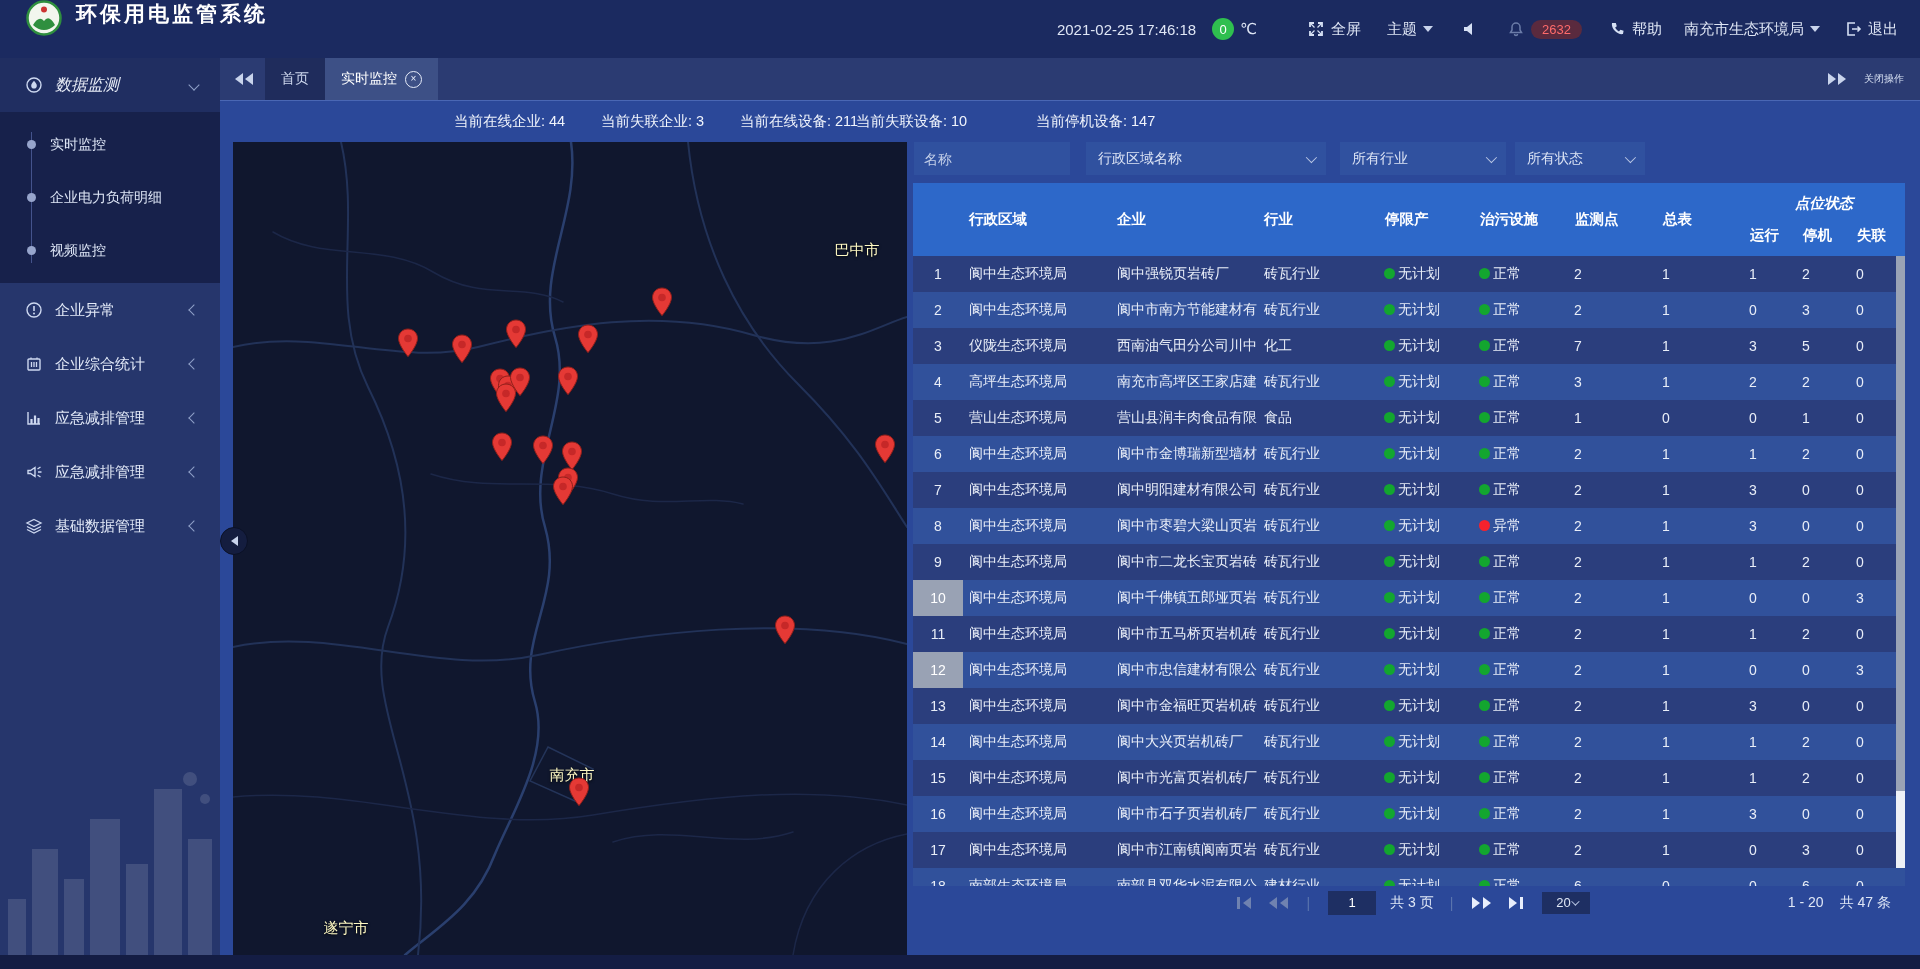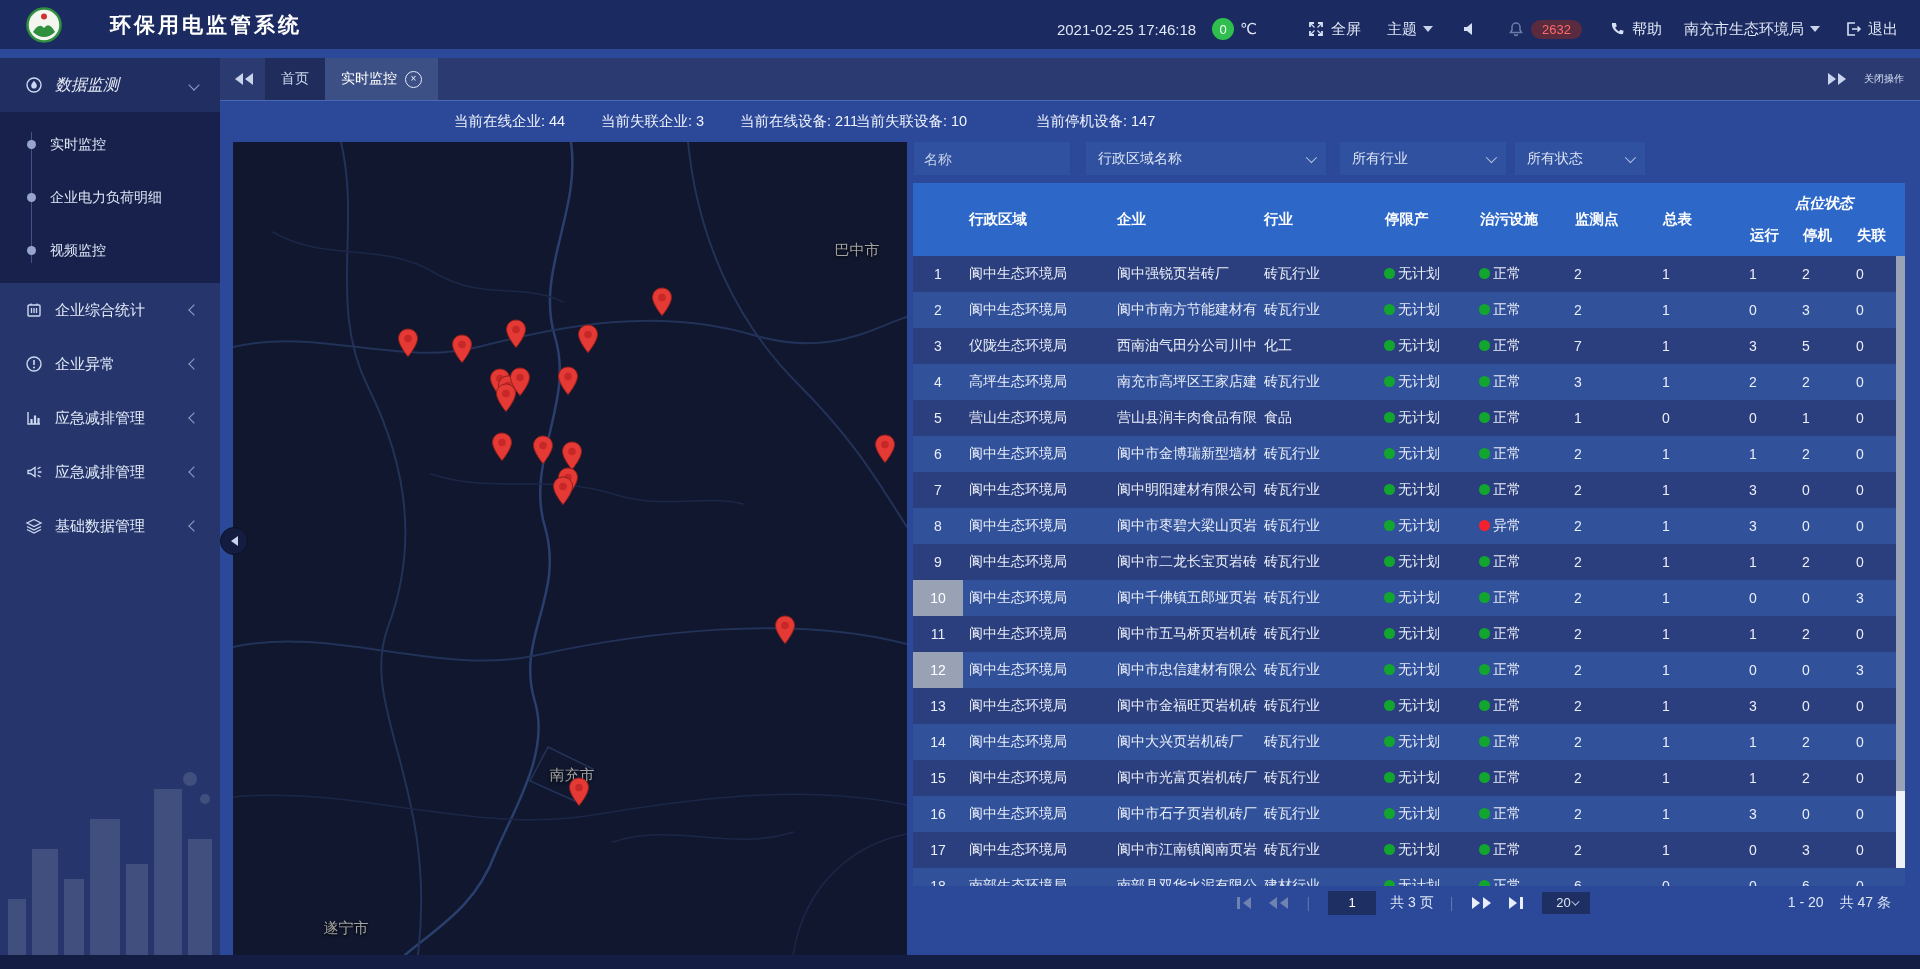--- a/index.html
+++ b/index.html
@@ -1,21 +1,21 @@
 <!DOCTYPE html>
 <html><head>
 <meta charset="utf-8">
 <style>
   html,body{margin:0;padding:0;background:#0c1330;}
   .app{position:relative;width:1920px;height:969px;overflow:hidden;background:#2b4899;
        font-family:"Liberation Sans","DejaVu Sans",sans-serif;color:#e9eef8;}
 
   
-  .top-header{position:absolute;left:0;top:0;width:1920px;height:49px;background:#1b2a60;z-index:8;
-              display:flex;align-items:center;gap:34px;}
+  .top-header{position:absolute;left:0;top:0;width:1920px;height:58px;background:#1b2a60;z-index:8;
+              display:flex;align-items:flex-start;}
   .logo{margin-left:26px;width:36px;height:36px;flex:0 0 auto;}
   .app-title{margin-left:14px;font-size:21px;font-weight:bold;letter-spacing:3px;color:#ffffff;}
   .header-right{position:absolute;right:22px;top:0;height:58px;display:flex;align-items:center;
                 font-size:15px;color:#dfe6f5;white-space:nowrap;}
   .hgroup{display:flex;align-items:center;gap:6px;}
   .temp-badge{width:22px;height:22px;border-radius:50%;background:#2fbf4f;color:#fff;font-size:13px;
               display:flex;align-items:center;justify-content:center;}
   .notif-pill{background:#5a2a3e;color:#ff6b6b;border-radius:10px;padding:2px 11px;font-size:13px;}
   .caret-down{width:0;height:0;border-left:5px solid transparent;border-right:5px solid transparent;
               border-top:6px solid #c9d4ec;display:inline-block;}
@@ -55,21 +55,21 @@
   .chev.left{transform:rotate(135deg);}
   .submenu{background:#17214b;padding:6px 0;position:relative;}
   .submenu-line{position:absolute;left:31px;top:20px;bottom:20px;width:1px;background:#44538c;}
   .submenu-item{height:53px;display:flex;align-items:center;font-size:14px;color:#dde5f5;
                 position:relative;padding-left:50px;}
   .submenu-dot{position:absolute;left:27px;top:22px;width:9px;height:9px;border-radius:50%;background:#97a5cc;}
   .skyline{position:absolute;left:0;bottom:10px;width:220px;height:200px;opacity:.12;}
 
   
   .map-panel{position:absolute;left:233px;top:142px;width:674px;height:813px;background:#10172e;overflow:hidden;}
-  .city-label{position:absolute;font-size:15px;color:#a3a3a3;text-shadow:0 1px 3px #000;
+  .city-label{position:absolute;font-size:15px;color:#fef9c3;text-shadow:0 1px 3px #000;
               transform:translate(-50%,-50%);white-space:nowrap;}
   .map-pin{position:absolute;width:22px;height:30px;}
   .map-collapse{position:absolute;left:220px;top:527px;width:26px;height:26px;border-radius:50%;
                 background:#141d3f;border:1px solid #0b1126;z-index:6;display:flex;align-items:center;
                 justify-content:center;}
   .map-collapse .tri.l{border-right-width:7px;border-top-width:5px;border-bottom-width:5px;}
 
   
   .filters{position:absolute;left:913px;top:142px;width:992px;height:33px;}
   .filter-input{position:absolute;left:1px;width:156px;height:33px;background:#30519f;border:0;outline:0;
@@ -238,33 +238,33 @@
             <span class="submenu-dot"></span>
             <span>企业电力负荷明细</span>
           </div>
           <div class="submenu-item">
             <span class="submenu-dot"></span>
             <span>视频监控</span>
           </div>
         </div>
         <div class="menu-item">
           <svg viewBox="0 0 18 18" class="menu-icon">
-            <rect x="3" y="4" width="12" height="11" rx="1" fill="none" stroke="#cdd8f0" stroke-width="1.4"></rect>
-            <path d="M6.5 7v5M9 7v5M11.5 7v5M6 4V2.5M12 4V2.5" stroke="#cdd8f0" stroke-width="1.3" fill="none"></path>
-          </svg>
-          <span class="menu-label">企业综合统计</span>
-          <span class="chev left"></span>
-        </div>
-        <div class="menu-item">
-          <svg viewBox="0 0 18 18" class="menu-icon">
             <circle cx="9" cy="9" r="7" fill="none" stroke="#cdd8f0" stroke-width="1.4"></circle>
             <path d="M9 5v5" stroke="#cdd8f0" stroke-width="1.6"></path>
             <circle cx="9" cy="12.6" r="1" fill="#cdd8f0"></circle>
           </svg>
           <span class="menu-label">企业异常</span>
+          <span class="chev left"></span>
+        </div>
+        <div class="menu-item">
+          <svg viewBox="0 0 18 18" class="menu-icon">
+            <rect x="3" y="4" width="12" height="11" rx="1" fill="none" stroke="#cdd8f0" stroke-width="1.4"></rect>
+            <path d="M6.5 7v5M9 7v5M11.5 7v5M6 4V2.5M12 4V2.5" stroke="#cdd8f0" stroke-width="1.3" fill="none"></path>
+          </svg>
+          <span class="menu-label">企业综合统计</span>
           <span class="chev left"></span>
         </div>
         <div class="menu-item">
           <svg viewBox="0 0 18 18" class="menu-icon">
             <path d="M3 3v12h12" stroke="#cdd8f0" stroke-width="1.4" fill="none"></path>
             <path d="M6.5 15v-5M10 15V6.5M13.5 15V9" stroke="#cdd8f0" stroke-width="2.2" fill="none"></path>
           </svg>
           <span class="menu-label">应急减排管理</span>
           <span class="chev left"></span>
         </div>

